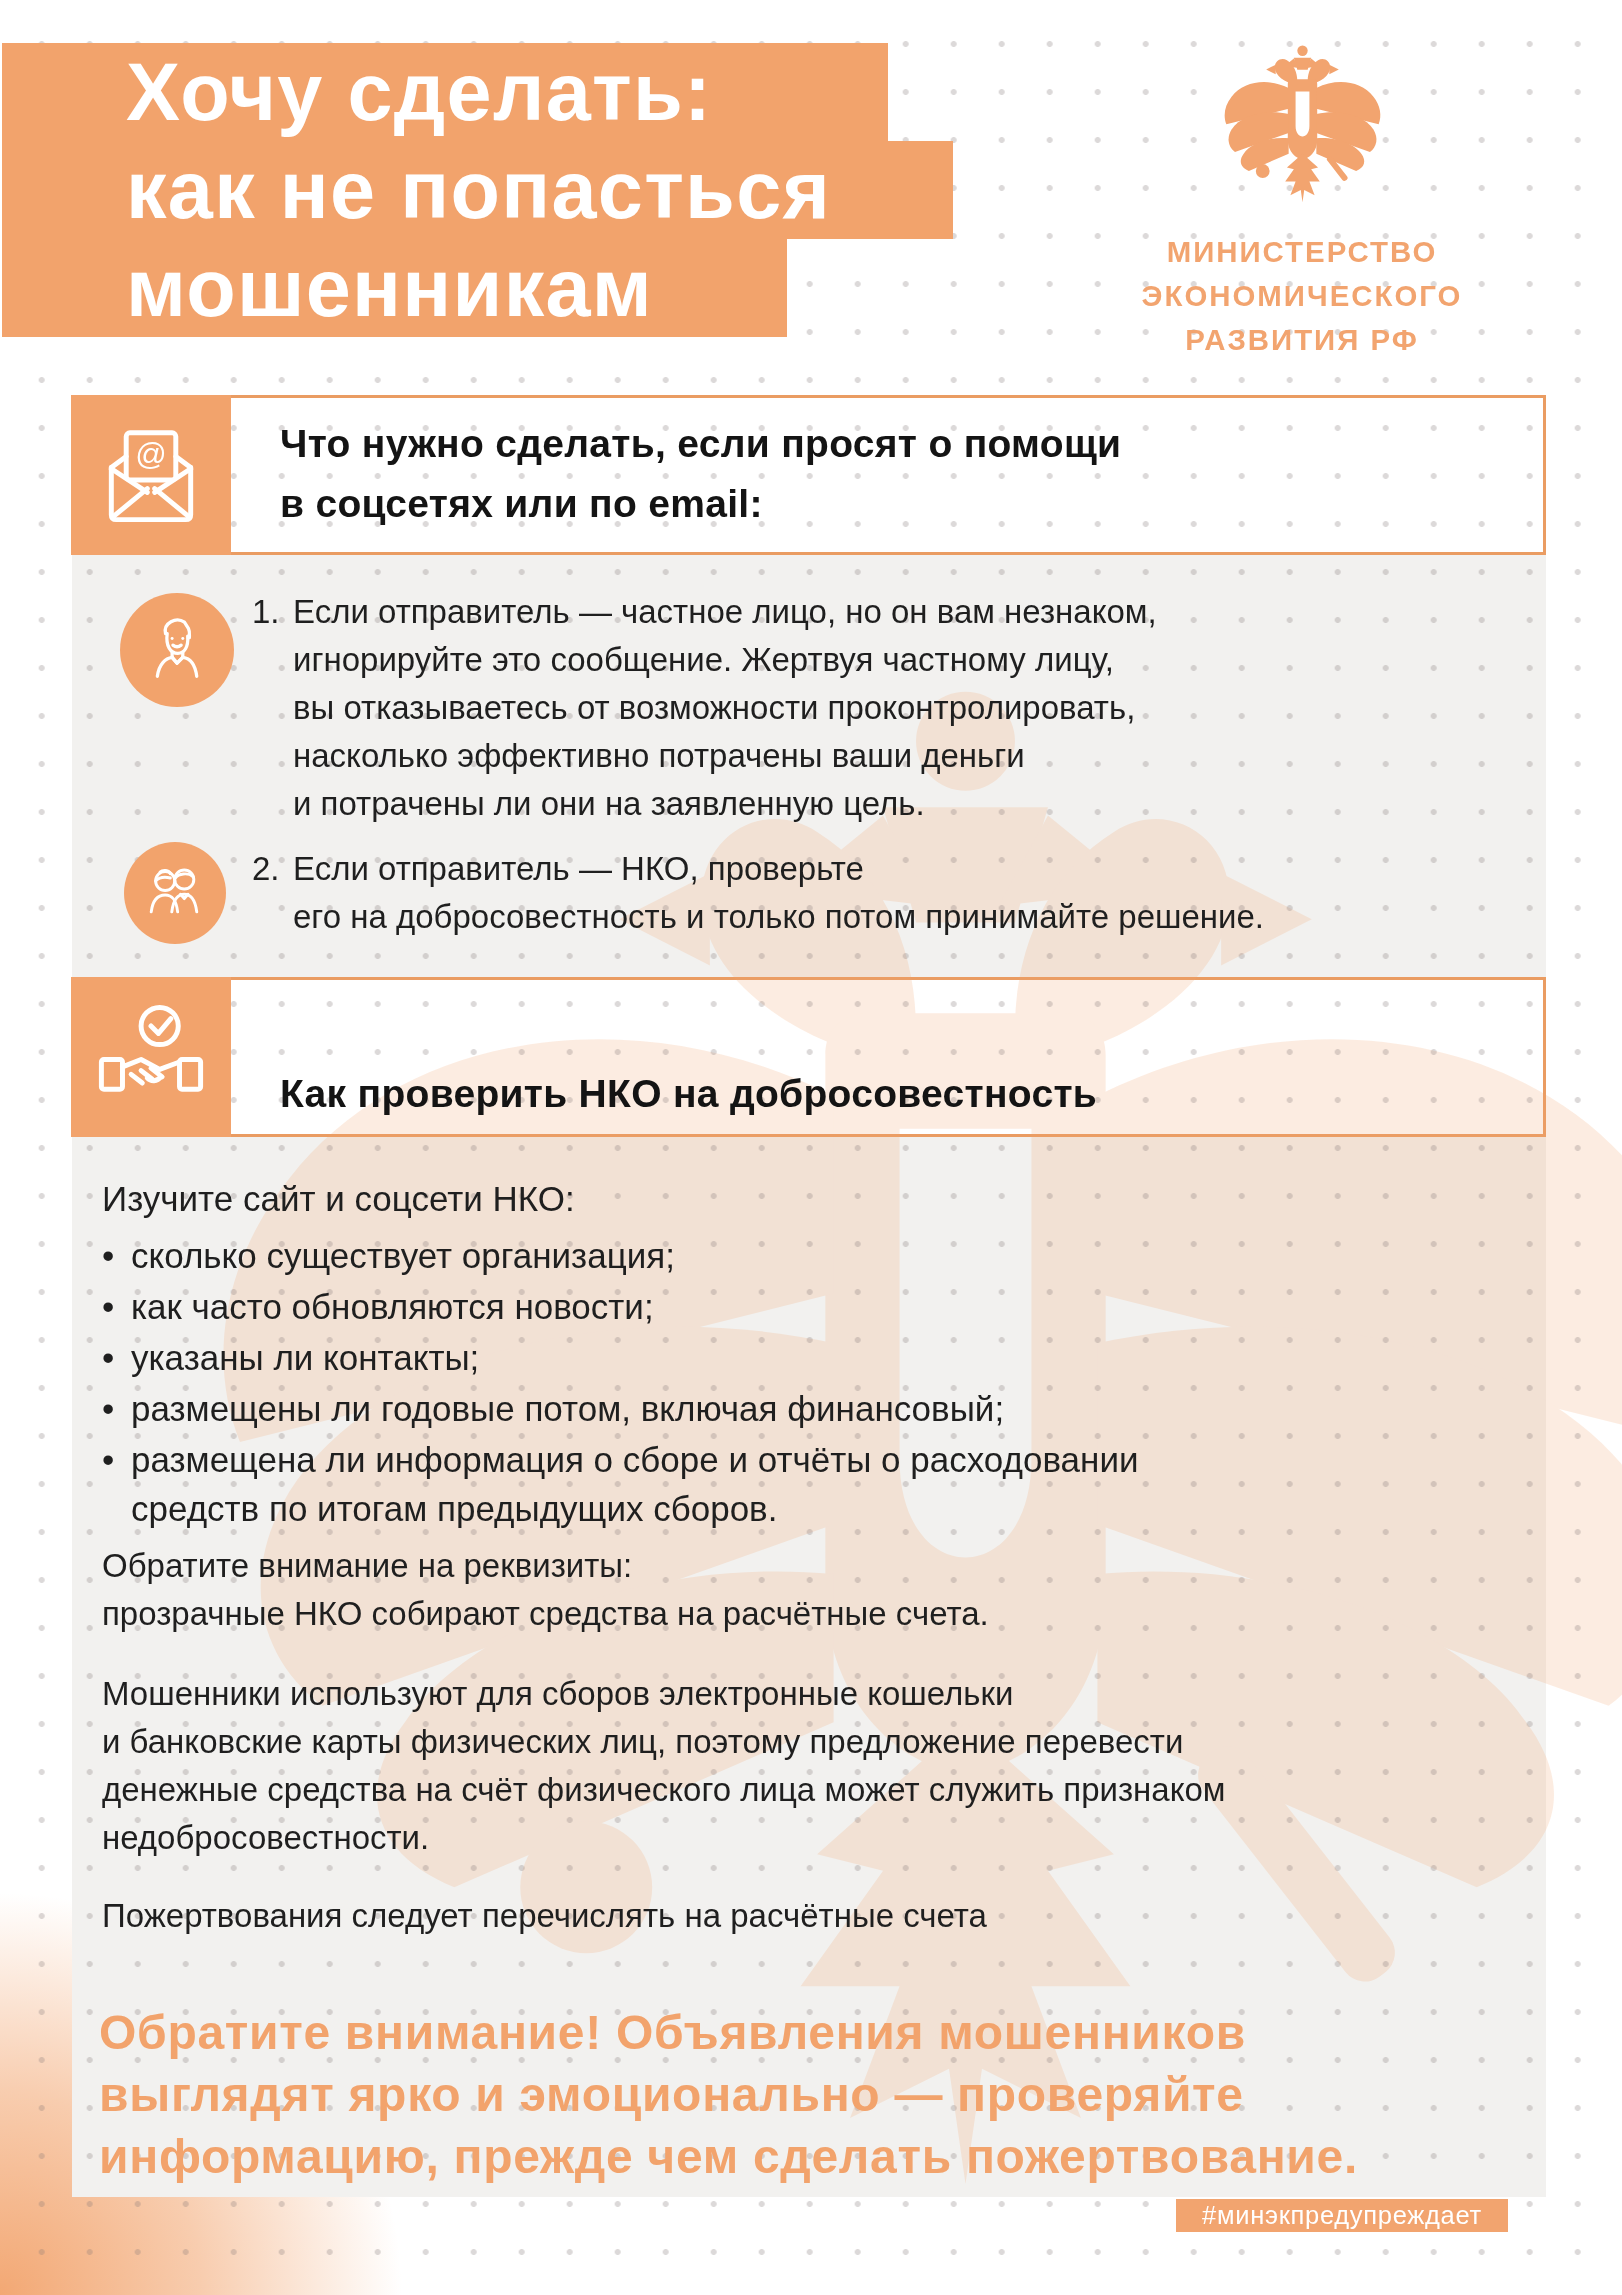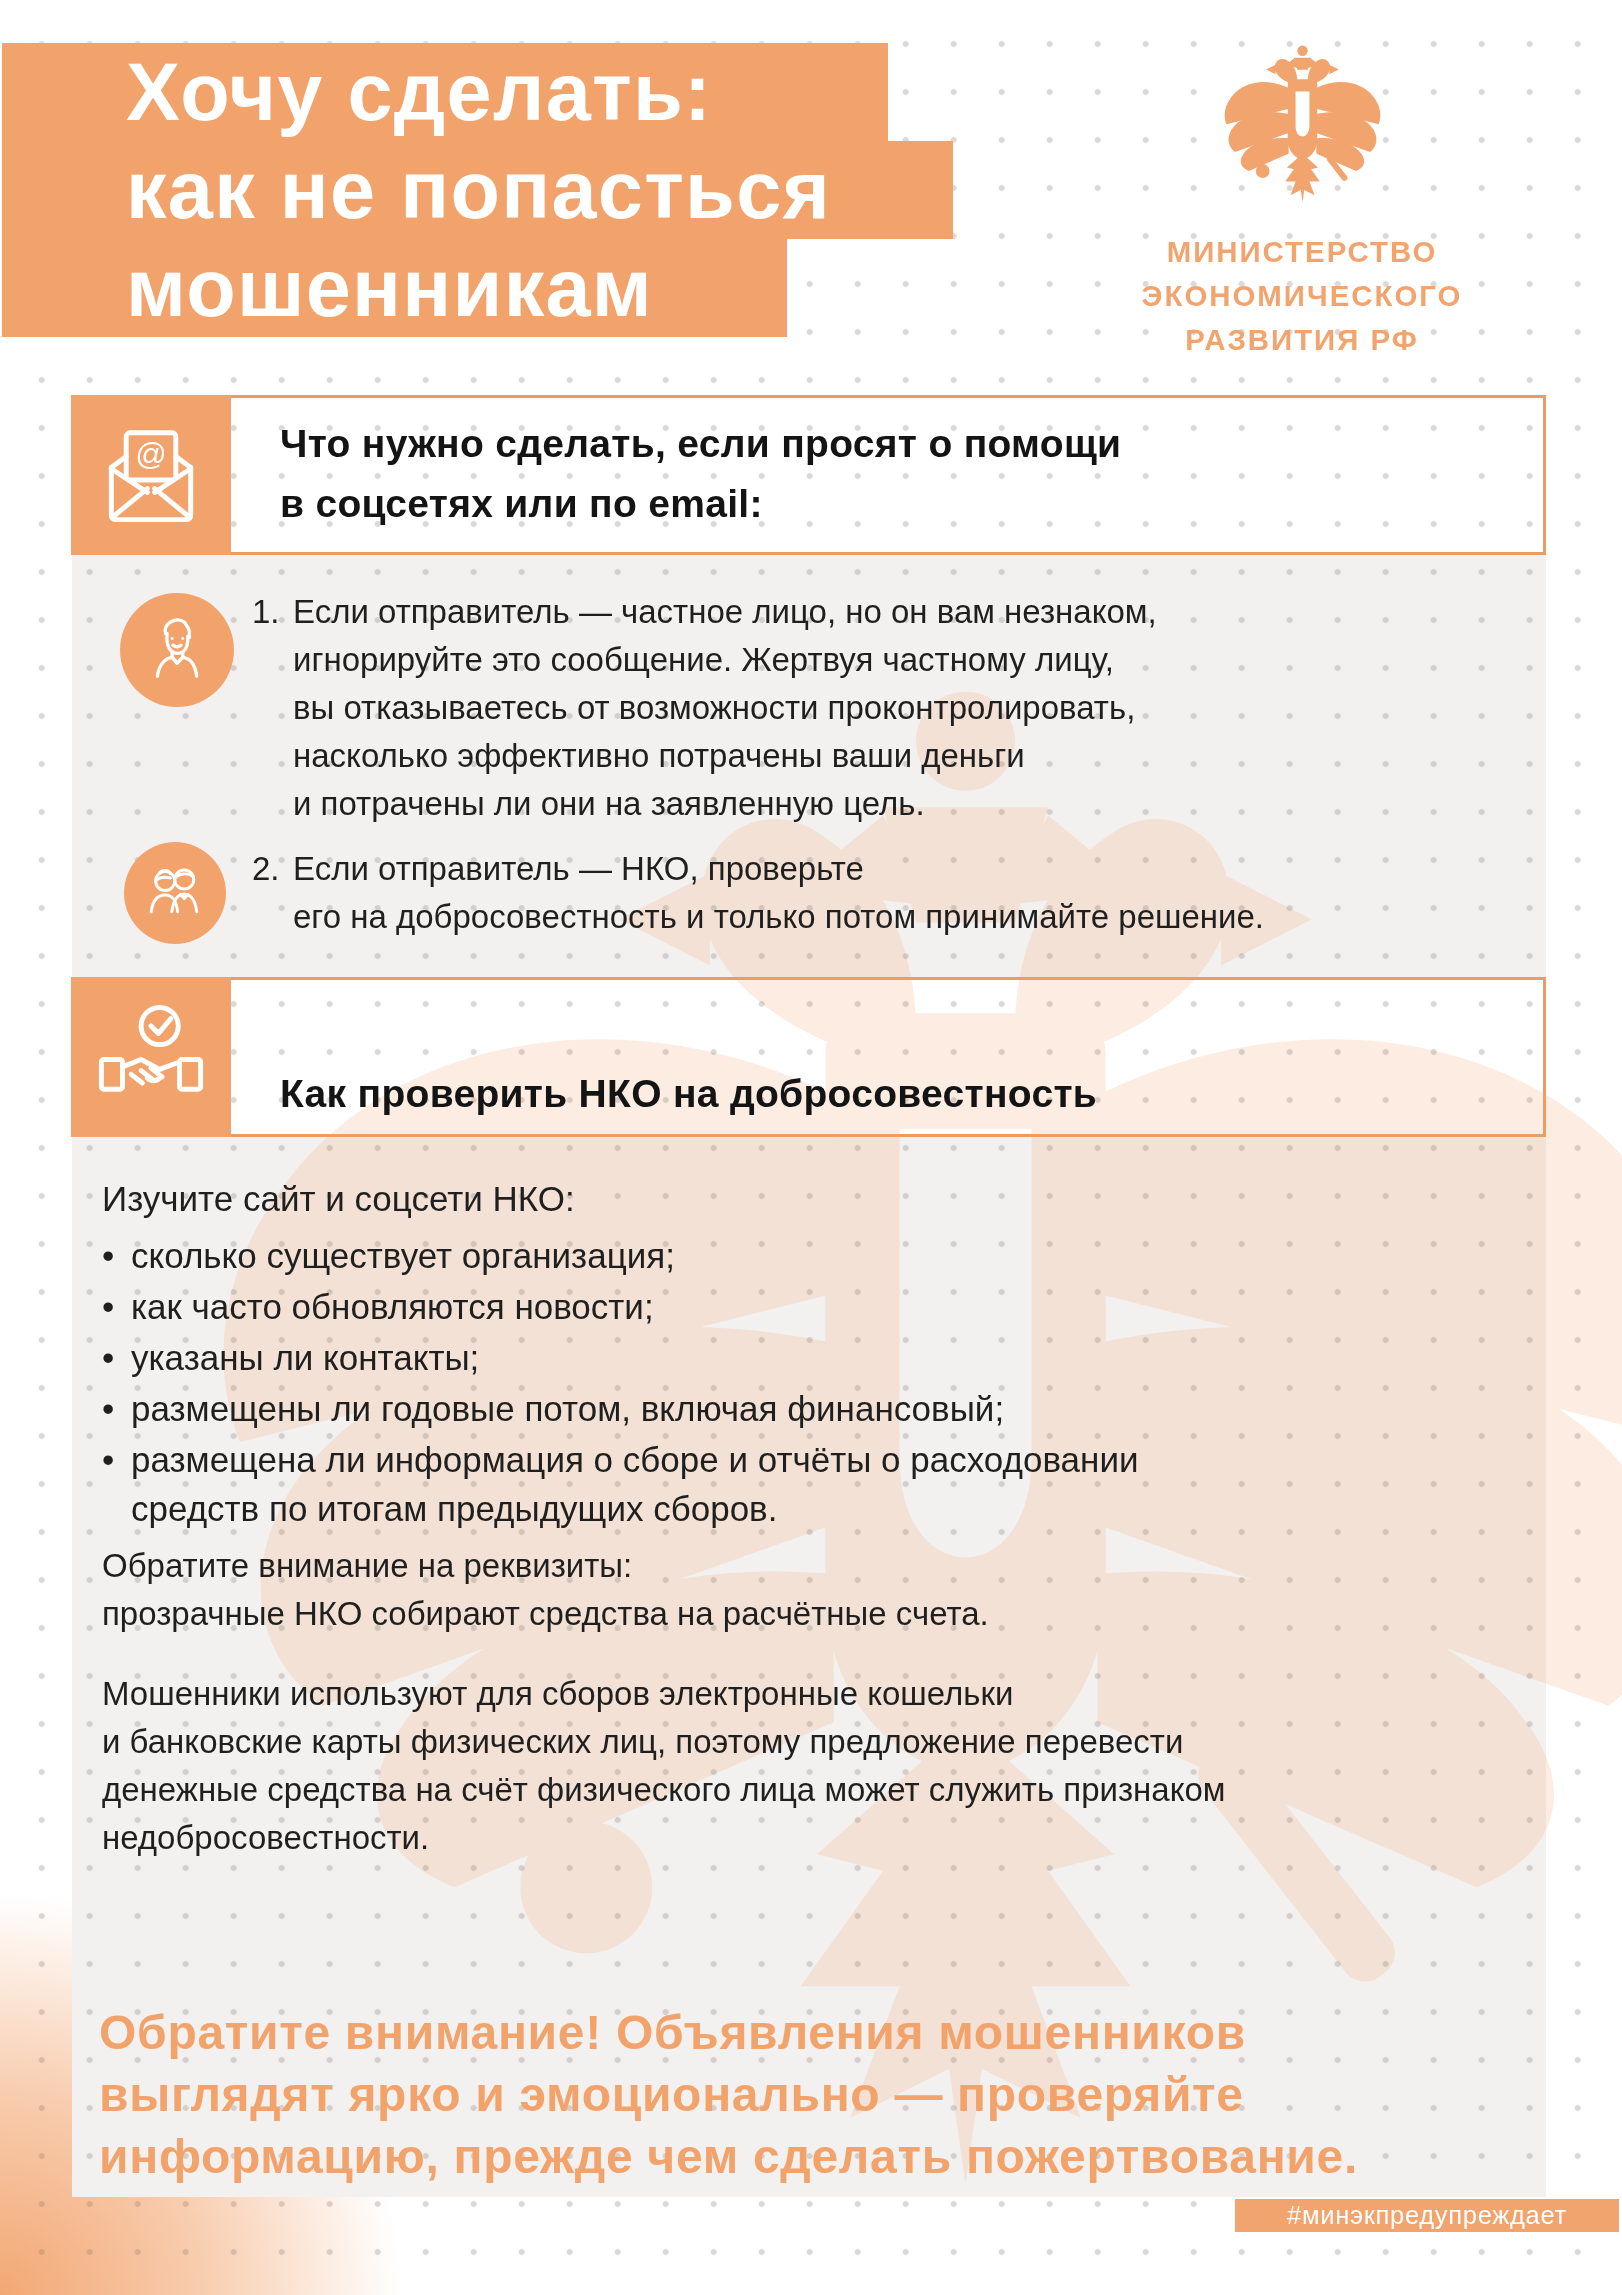--- a/index.html
+++ b/index.html
@@ -92,21 +92,21 @@
   .para.p2 { top:1670px; }
   .para.p3 { top:1892px; }
   
   .warning {
     position:absolute; left:99px; top:2002px; z-index:5;
     font-size:48px; line-height:62px; font-weight:800; color:#f2a36c; letter-spacing:0.7px;
   }
   .warning div { white-space:nowrap; }
   
   .hashtag-badge {
-    position:absolute; left:1235px; top:2199px; width:384px; height:33px; z-index:5;
+    position:absolute; left:1176px; top:2199px; width:332px; height:33px; z-index:5;
     background:#f2a46f; color:#ffffff; display:flex; align-items:center; justify-content:center;
     font-size:25.5px; letter-spacing:0.7px;
   }
 </style>
 </head>
 <body>
 
 <svg width="0" height="0" style="position:absolute">
   <defs>
     <symbol id="eagle" viewBox="0 0 100 100">
@@ -281,20 +281,21 @@
     <div>Мошенники используют для сборов электронные кошельки</div>
     <div>и банковские карты физических лиц, поэтому предложение перевести</div>
     <div>денежные средства на счёт физического лица может служить признаком</div>
     <div>недобросовестности.</div>
   </div>
   <div class="para p1">
     <div>Обратите внимание на реквизиты:</div>
     <div>прозрачные НКО собирают средства на расчётные счета.</div>
   </div>
   <div class="para p3">
+    <div>Пожертвования следует перечислять на расчётные счета</div>
   </div>
 
   <div class="warning">
     <div>Обратите внимание! Объявления мошенников</div>
     <div>выглядят ярко и эмоционально — проверяйте</div>
     <div>информацию, прежде чем сделать пожертвование.</div>
   </div>
 
   <div class="hashtag-badge">#минэкпредупреждает</div>
 

